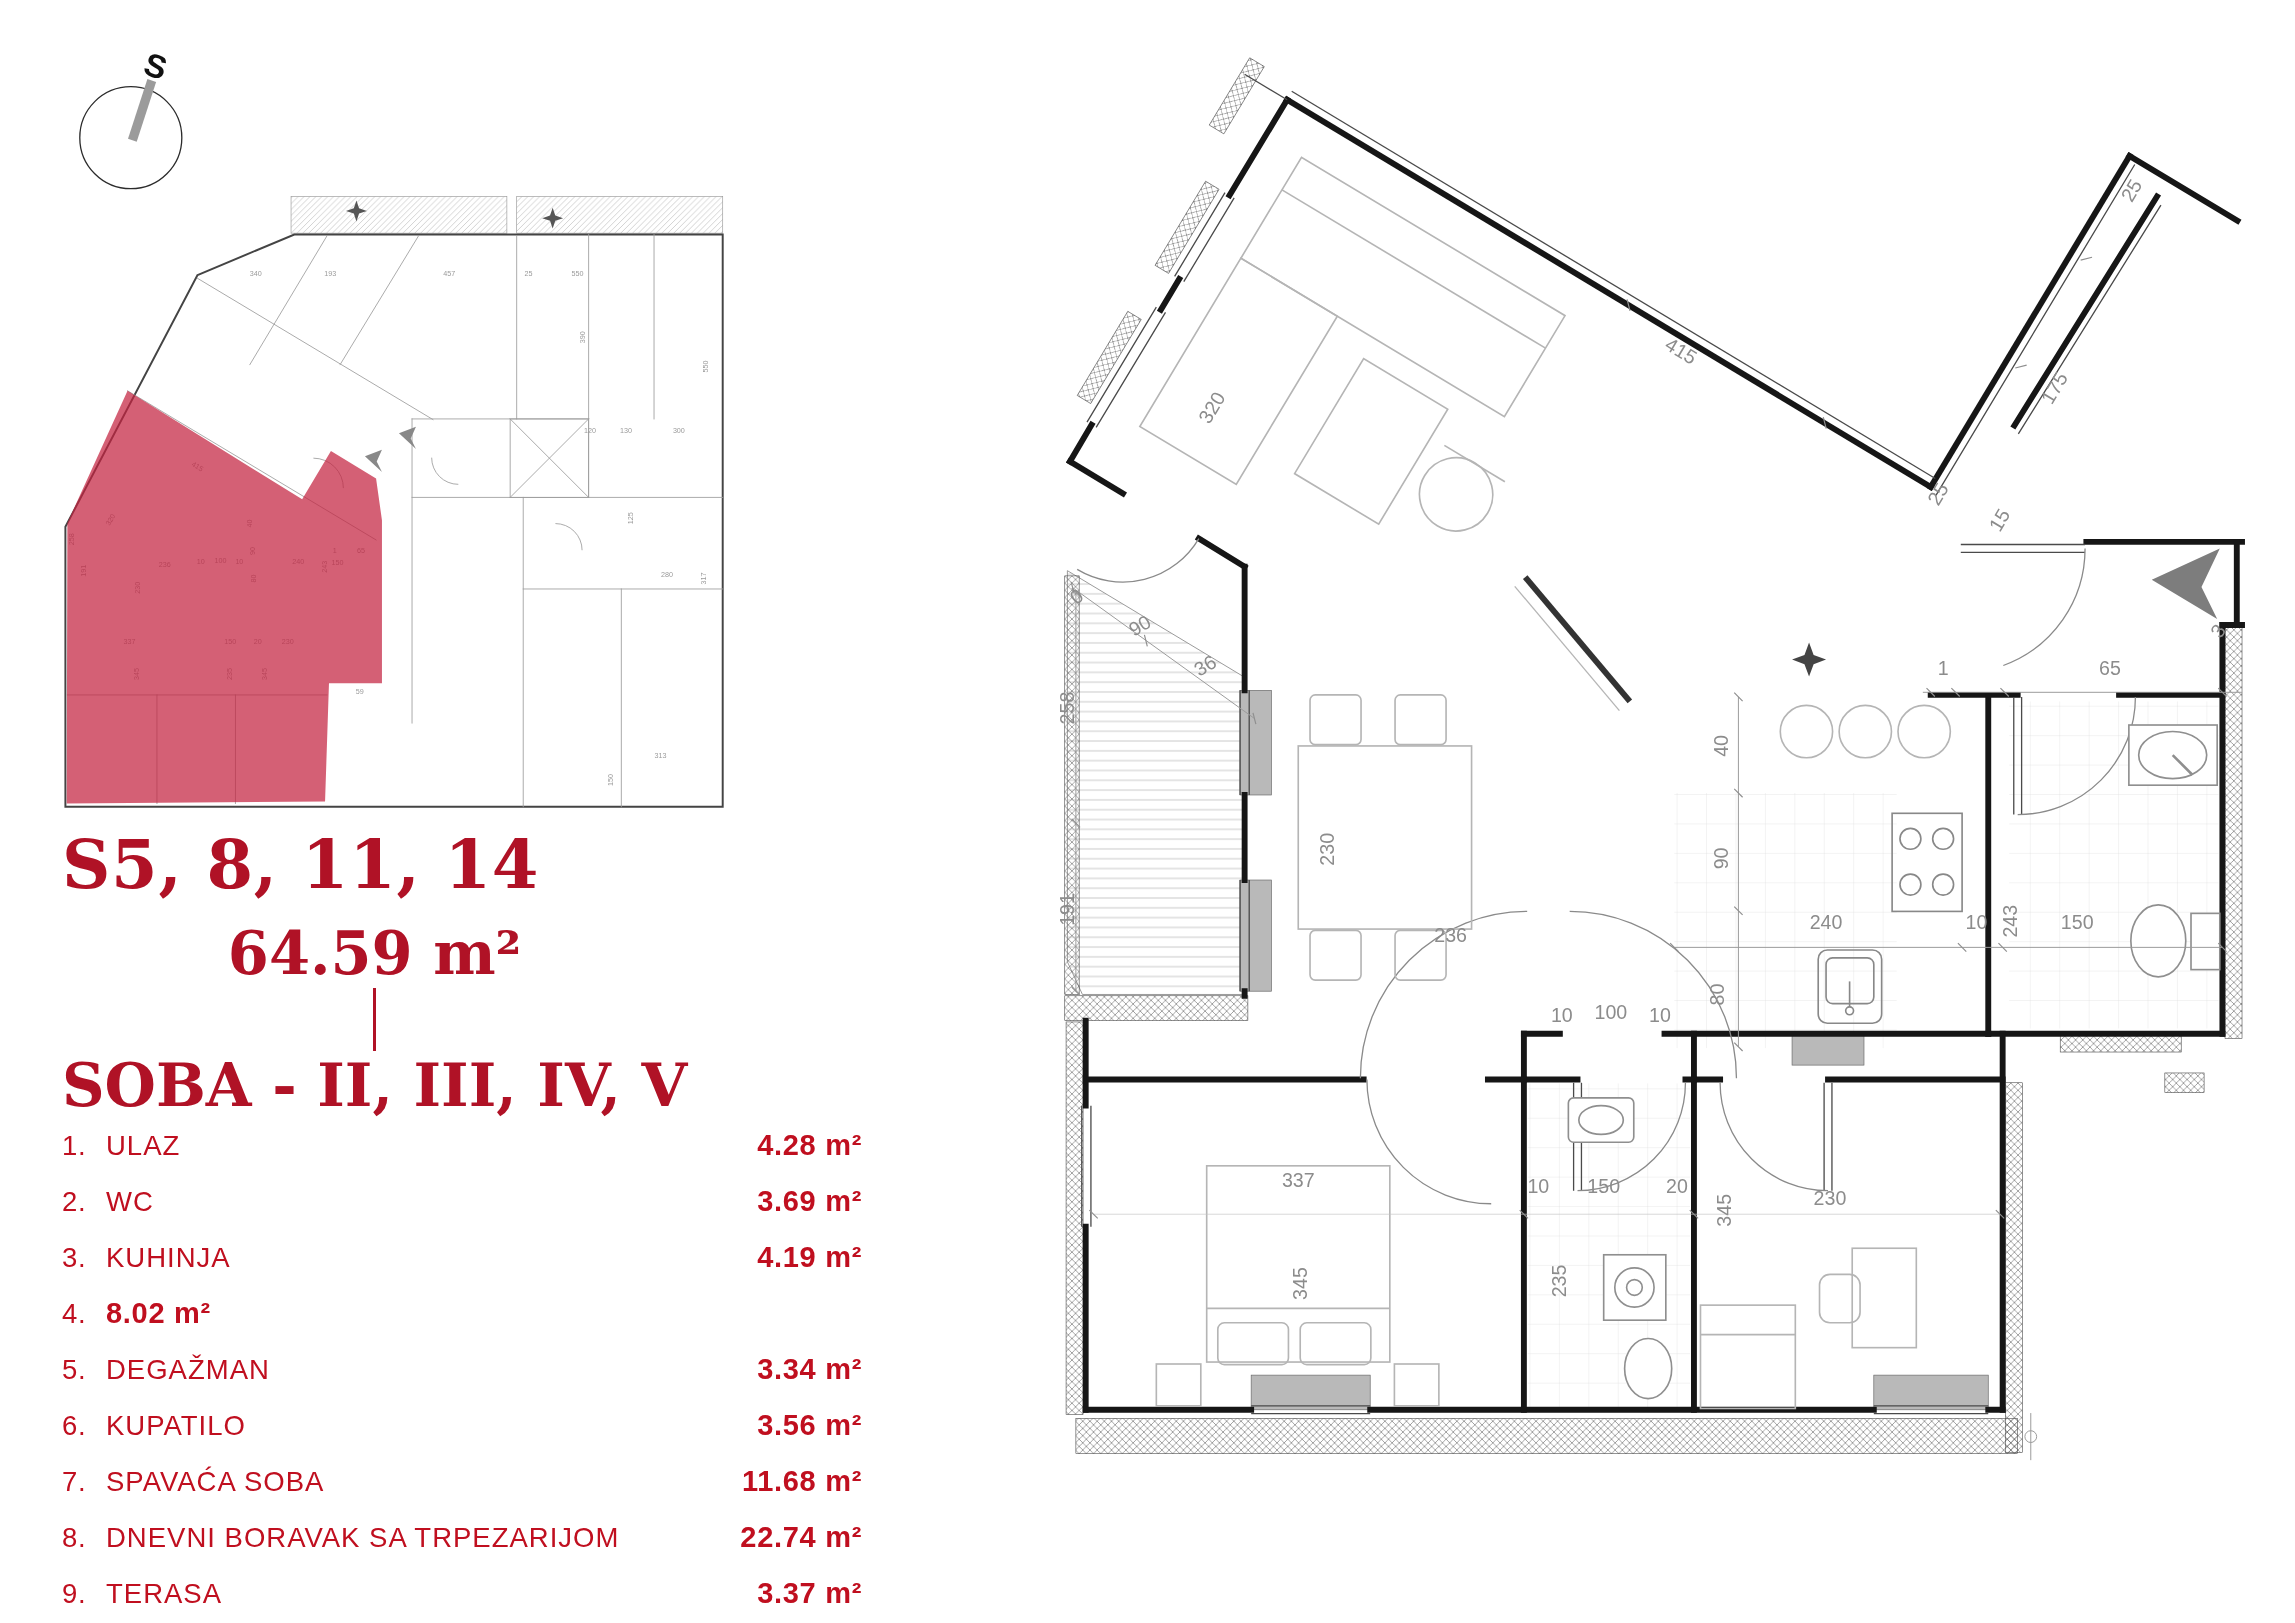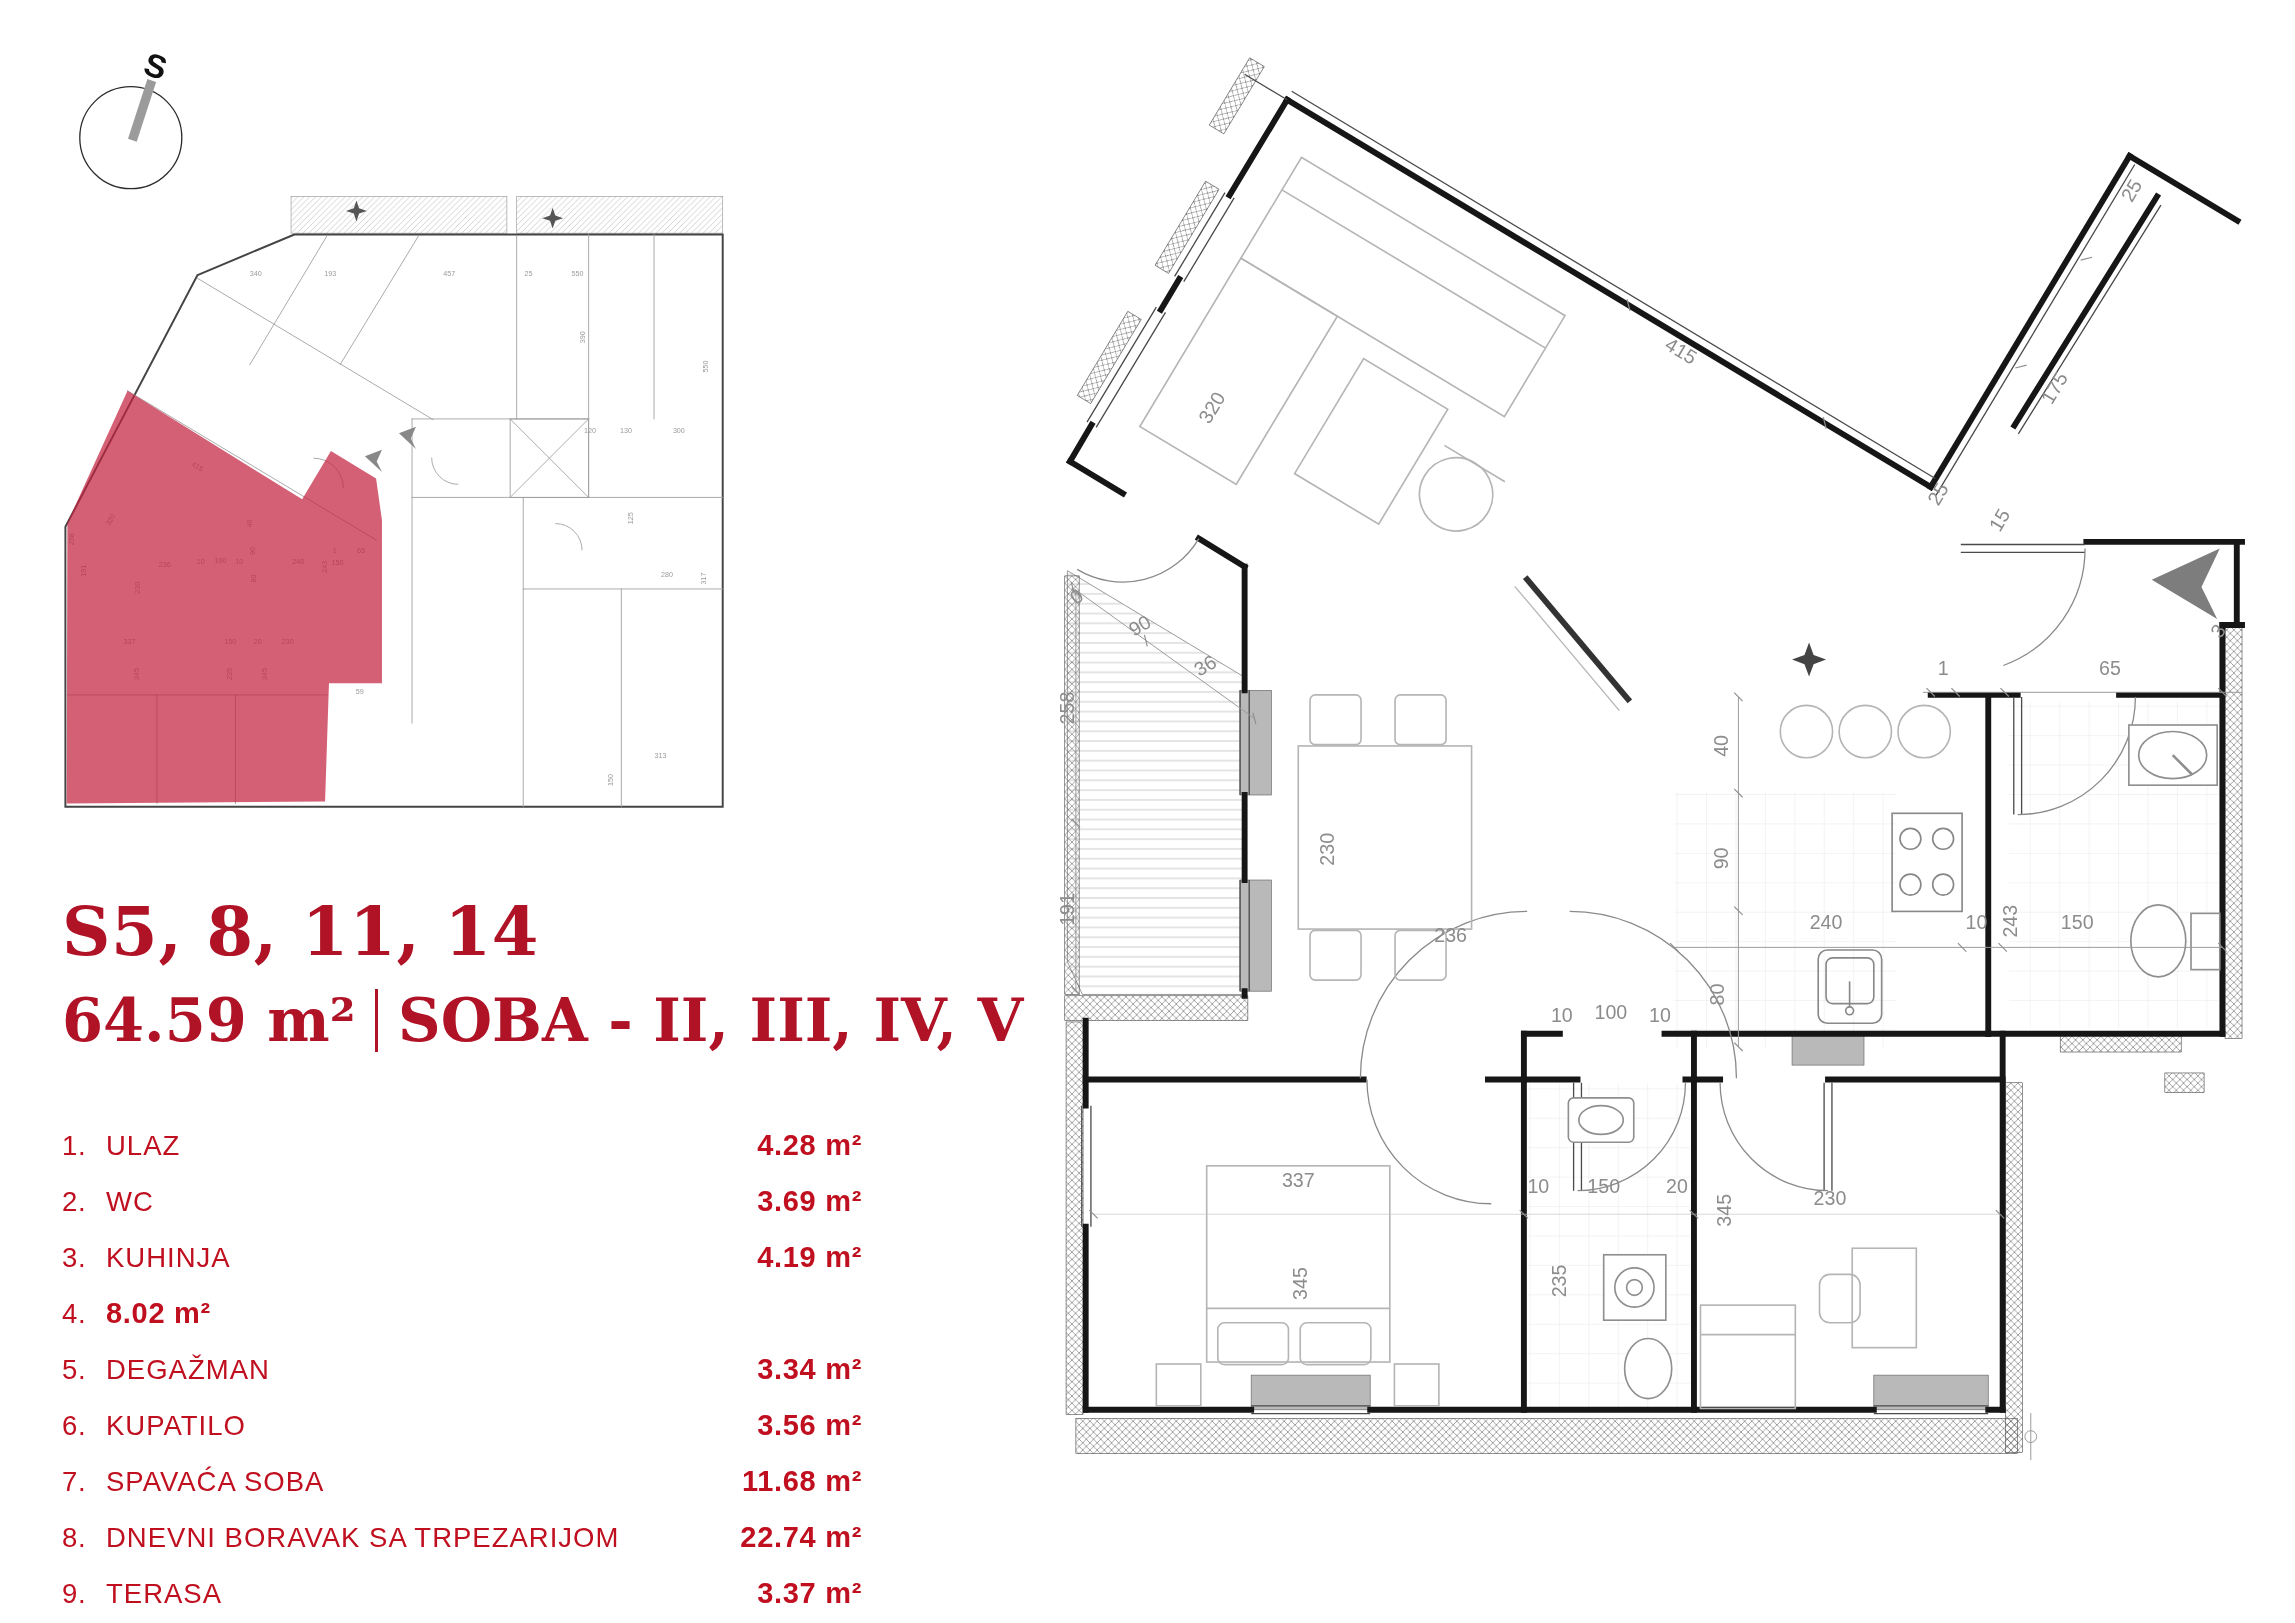--- a/index.html
+++ b/index.html
@@ -8,23 +8,23 @@
     --overlay-red:#c32340;
     --wall:#161616;
     --furn:#b5b5b5;
     --dim:#8c8c8c;
     --grayblock:#b9b9b9;
   }
   *{margin:0;padding:0;box-sizing:border-box;}
   body{background:#fff;font-family:"Liberation Sans",sans-serif;}
   .page{position:relative;width:2295px;height:1624px;background:#fff;overflow:hidden;}
   .plan-svg{position:absolute;left:0;top:0;}
-  .title-block{position:absolute;left:62px;top:897px;color:var(--serif-red);}
+  .title-block{position:absolute;left:62px;top:830px;color:var(--serif-red);}
   .unit-code{font-family:"DejaVu Serif","Liberation Serif",serif;font-weight:700;font-size:67px;letter-spacing:0.7px;line-height:1.05;}
-  .unit-line2{display:flex;align-items:center;margin-top:18.3px;}
+  .unit-line2{display:flex;align-items:center;margin-top:18.3px;flex-direction:column;}
   .unit-area,.unit-floor{font-family:"DejaVu Serif","Liberation Serif",serif;font-weight:700;font-size:59px;letter-spacing:0px;}
   .unit-sep{width:3.3px;height:63px;background:var(--serif-red);margin:0 19.6px;}
   .room-list{position:absolute;left:62px;top:1129px;width:800px;}
   .room-row{display:flex;align-items:baseline;height:56px;color:var(--list-red);}
   .room-no{width:44px;font-size:27.5px;letter-spacing:0.7px;}
   .room-name{flex:1;font-size:27.5px;letter-spacing:1px;}
   .room-area{font-size:29px;font-weight:800;letter-spacing:0.7px;}
   text.dim{font-family:"Liberation Sans",sans-serif;font-size:30px;fill:var(--dim);text-anchor:middle;}
   text.dim-mini{font-family:"Liberation Sans",sans-serif;font-size:11px;fill:#9a9a9a;text-anchor:middle;}
   text.compass-s{font-family:"Liberation Sans",sans-serif;font-size:50px;font-weight:bold;fill:#111;text-anchor:middle;}

